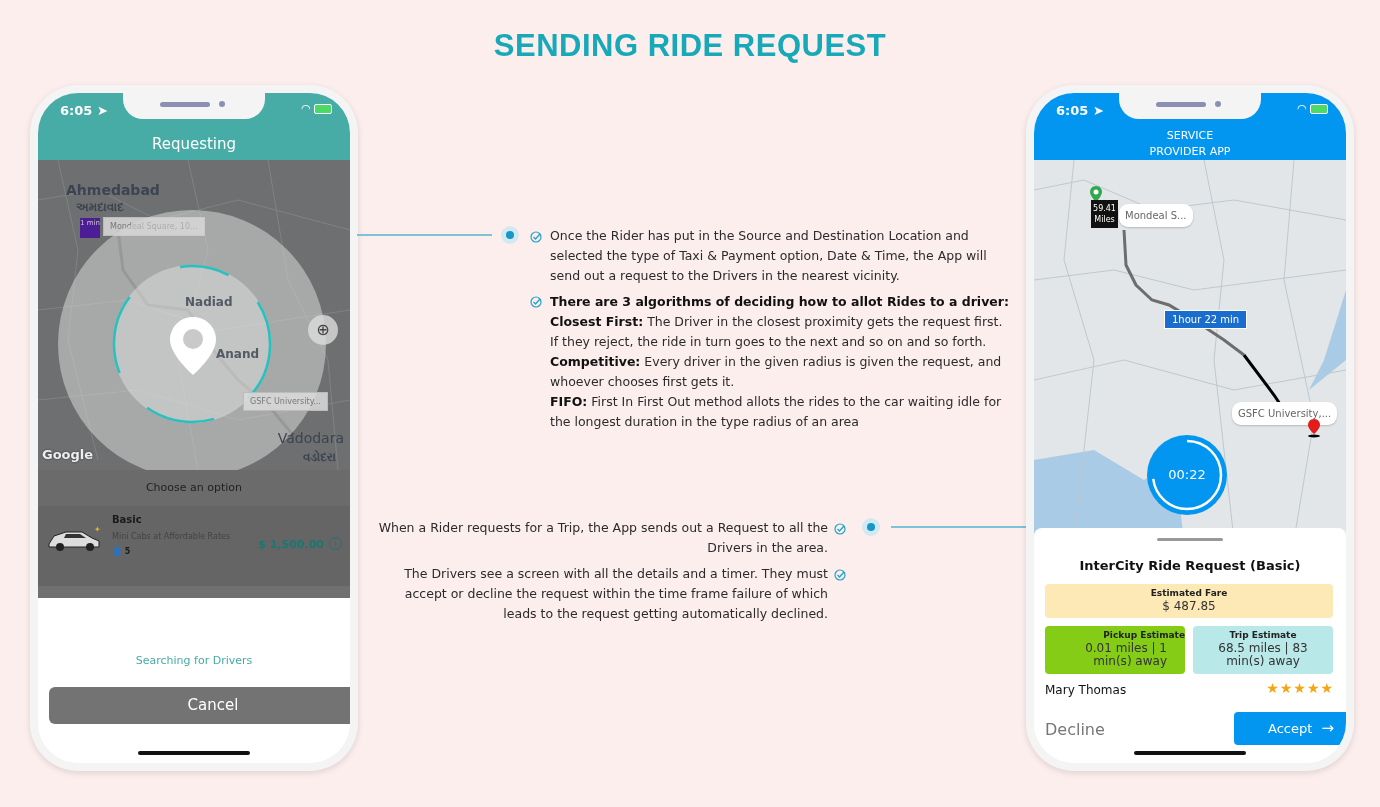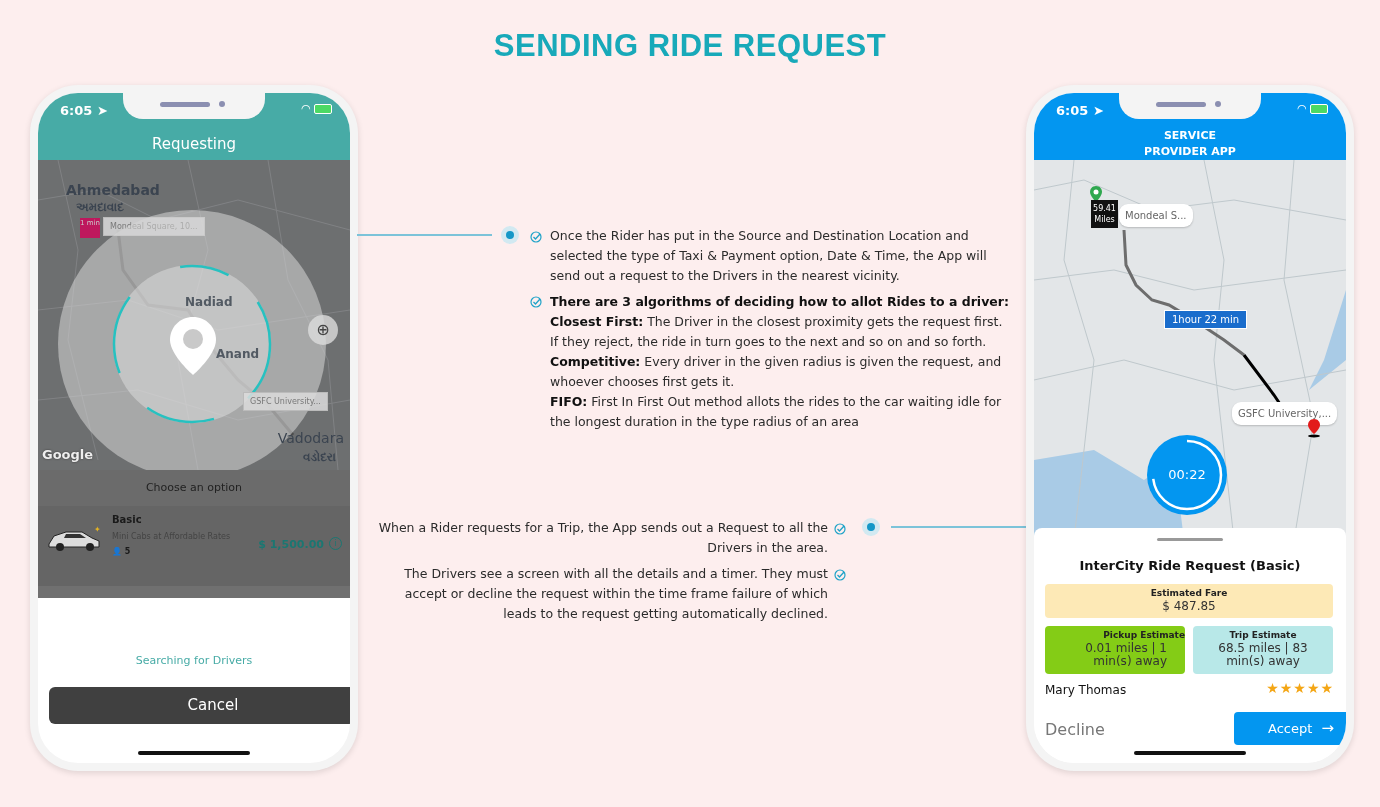--- a/index.html
+++ b/index.html
@@ -24,41 +24,41 @@
   #phone-left { left: 30px; top: 85px; }
   .left-header { position: absolute; top: 0; left: 0; width: 100%; height: 67px; background: #47aba6; }
   .left-header .title { position: absolute; top: 42px; width: 100%; text-align: center; color: #fff; font-size: 15px; }
   .left-map { position: absolute; top: 67px; left: 0; width: 100%; height: 310px; background: #6d6f70; overflow: hidden; }
   .map-label { position: absolute; color: #3b4450; font-size: 14px; font-weight: bold; }
   .radar-outer { position: absolute; left: 20px; top: 50px; width: 268px; height: 268px; border-radius: 50%; background: rgba(215,215,215,0.55); }
   .radar-inner { position: absolute; left: 75px; top: 105px; width: 158px; height: 158px; border-radius: 50%; background: rgba(230,230,230,0.45); }
   .pin { position: absolute; left: 130px; top: 155px; }
   .locate-btn { position: absolute; right: 12px; top: 155px; width: 30px; height: 30px; border-radius: 50%; background: rgba(220,220,220,0.8); text-align: center; line-height: 30px; font-size: 16px; color: #444; }
   .map-chip { position: absolute; background: rgba(220,220,220,0.85); color: #777; font-size: 8px; padding: 4px 6px; border: 1px solid #bbb; }
-  .min-chip { position: absolute; background: #be185d; color: #ccc; font-size: 7px; width: 20px; height: 20px; text-align: center; line-height: 9px; padding-top: 1px; }
+  .min-chip { position: absolute; background: #4c1d95; color: #ccc; font-size: 7px; width: 20px; height: 20px; text-align: center; line-height: 9px; padding-top: 1px; }
   .google-logo { position: absolute; left: 4px; bottom: 8px; font-size: 13px; font-weight: bold; color: #eee; text-shadow: 0 0 2px #333; }
   .city-vadodara { position: absolute; right: 6px; top: 270px; color: #3b4450; font-size: 14px; }
 
   .choose-row { position: absolute; top: 377px; left: 0; width: 100%; height: 36px; background: #6b6b6b; text-align: center; font-size: 11px; color: #222; line-height: 36px; }
   .option-row { position: absolute; top: 413px; left: 0; width: 100%; height: 80px; background: #656565; }
   .option-car { position: absolute; left: 8px; top: 18px; width: 56px; height: 30px; }
   .option-name { position: absolute; left: 74px; top: 8px; font-size: 10px; font-weight: bold; color: #1a1a1a; }
   .option-desc { position: absolute; left: 74px; top: 26px; font-size: 8px; color: #444; }
   .option-seats { position: absolute; left: 74px; top: 41px; font-size: 8px; color: #1a1a1a; font-weight: bold; }
   .option-price { position: absolute; right: 26px; top: 32px; font-size: 11px; font-weight: bold; color: #1b7772; }
   .info-icon { position: absolute; right: 8px; top: 31px; width: 13px; height: 13px; border-radius: 50%; border: 1px solid #1b7772; color: #1b7772; font-size: 8px; text-align: center; line-height: 11px; }
   .option-tail { position: absolute; top: 493px; left: 0; width: 100%; height: 12px; background: #707070; }
 
   .searching { position: absolute; top: 561px; width: 100%; text-align: center; font-size: 11px; color: #47aba6; }
-  .cancel-btn { position: absolute; left: 11px; top: 594px; width: 328px; height: 37px; border-radius: 6px; background: #404040; color: #fff; font-size: 15px; line-height: 37px; border: none; font-family: inherit; }
+  .cancel-btn { position: absolute; left: 11px; top: 594px; width: 328px; height: 37px; border-radius: 6px; background: #737373; color: #fff; font-size: 15px; line-height: 37px; border: none; font-family: inherit; }
 
   
   #phone-right { left: 1026px; top: 85px; }
   .right-header { position: absolute; top: 0; left: 0; width: 100%; height: 67px; background: #0396f0; }
-  .right-header .title { position: absolute; top: 35px; width: 100%; text-align: center; color: #fff; font-size: 11px; font-weight: bold; line-height: 16px; }
+  .right-header .title { position: absolute; top: 35px; width: 100%; text-align: center; color: #fff; font-size: 11px; font-weight: normal; line-height: 16px; }
   .right-map { position: absolute; top: 67px; left: 0; width: 100%; height: 380px; background: #e3e6e8; overflow: hidden; }
   .dist-chip { position: absolute; left: 57px; top: 40px; background: #111; color: #fff; font-size: 8px; width: 27px; height: 28px; text-align: center; padding-top: 3px; line-height: 11px; }
   .place-chip { position: absolute; background: #fff; color: #666; font-size: 10px; padding: 6px 6px; box-shadow: 0 1px 2px rgba(0,0,0,0.2); border-radius: 9px; }
   .eta-chip { position: absolute; left: 130px; top: 150px; background: #1a6dcc; color: #fff; font-size: 10px; padding: 3px 7px; border: 1px solid #fff; }
   .timer { position: absolute; left: 113px; top: 275px; width: 80px; height: 80px; border-radius: 50%; background: #0396f0; color: #fff; font-size: 13px; text-align: center; line-height: 80px; }
 
   .request-sheet { position: absolute; top: 435px; left: 0; width: 100%; height: 235px; background: #fff; border-radius: 8px 8px 0 0; }
   .sheet-handle { position: absolute; top: 10px; left: 123px; width: 66px; height: 3px; border-radius: 2px; background: #999; }
   .sheet-title { position: absolute; top: 30px; width: 100%; text-align: center; font-size: 13px; font-weight: bold; color: #111; }
   .fare-box { position: absolute; top: 56px; left: 11px; width: 288px; height: 34px; background: #fde9b6; border-radius: 4px; text-align: center; }

